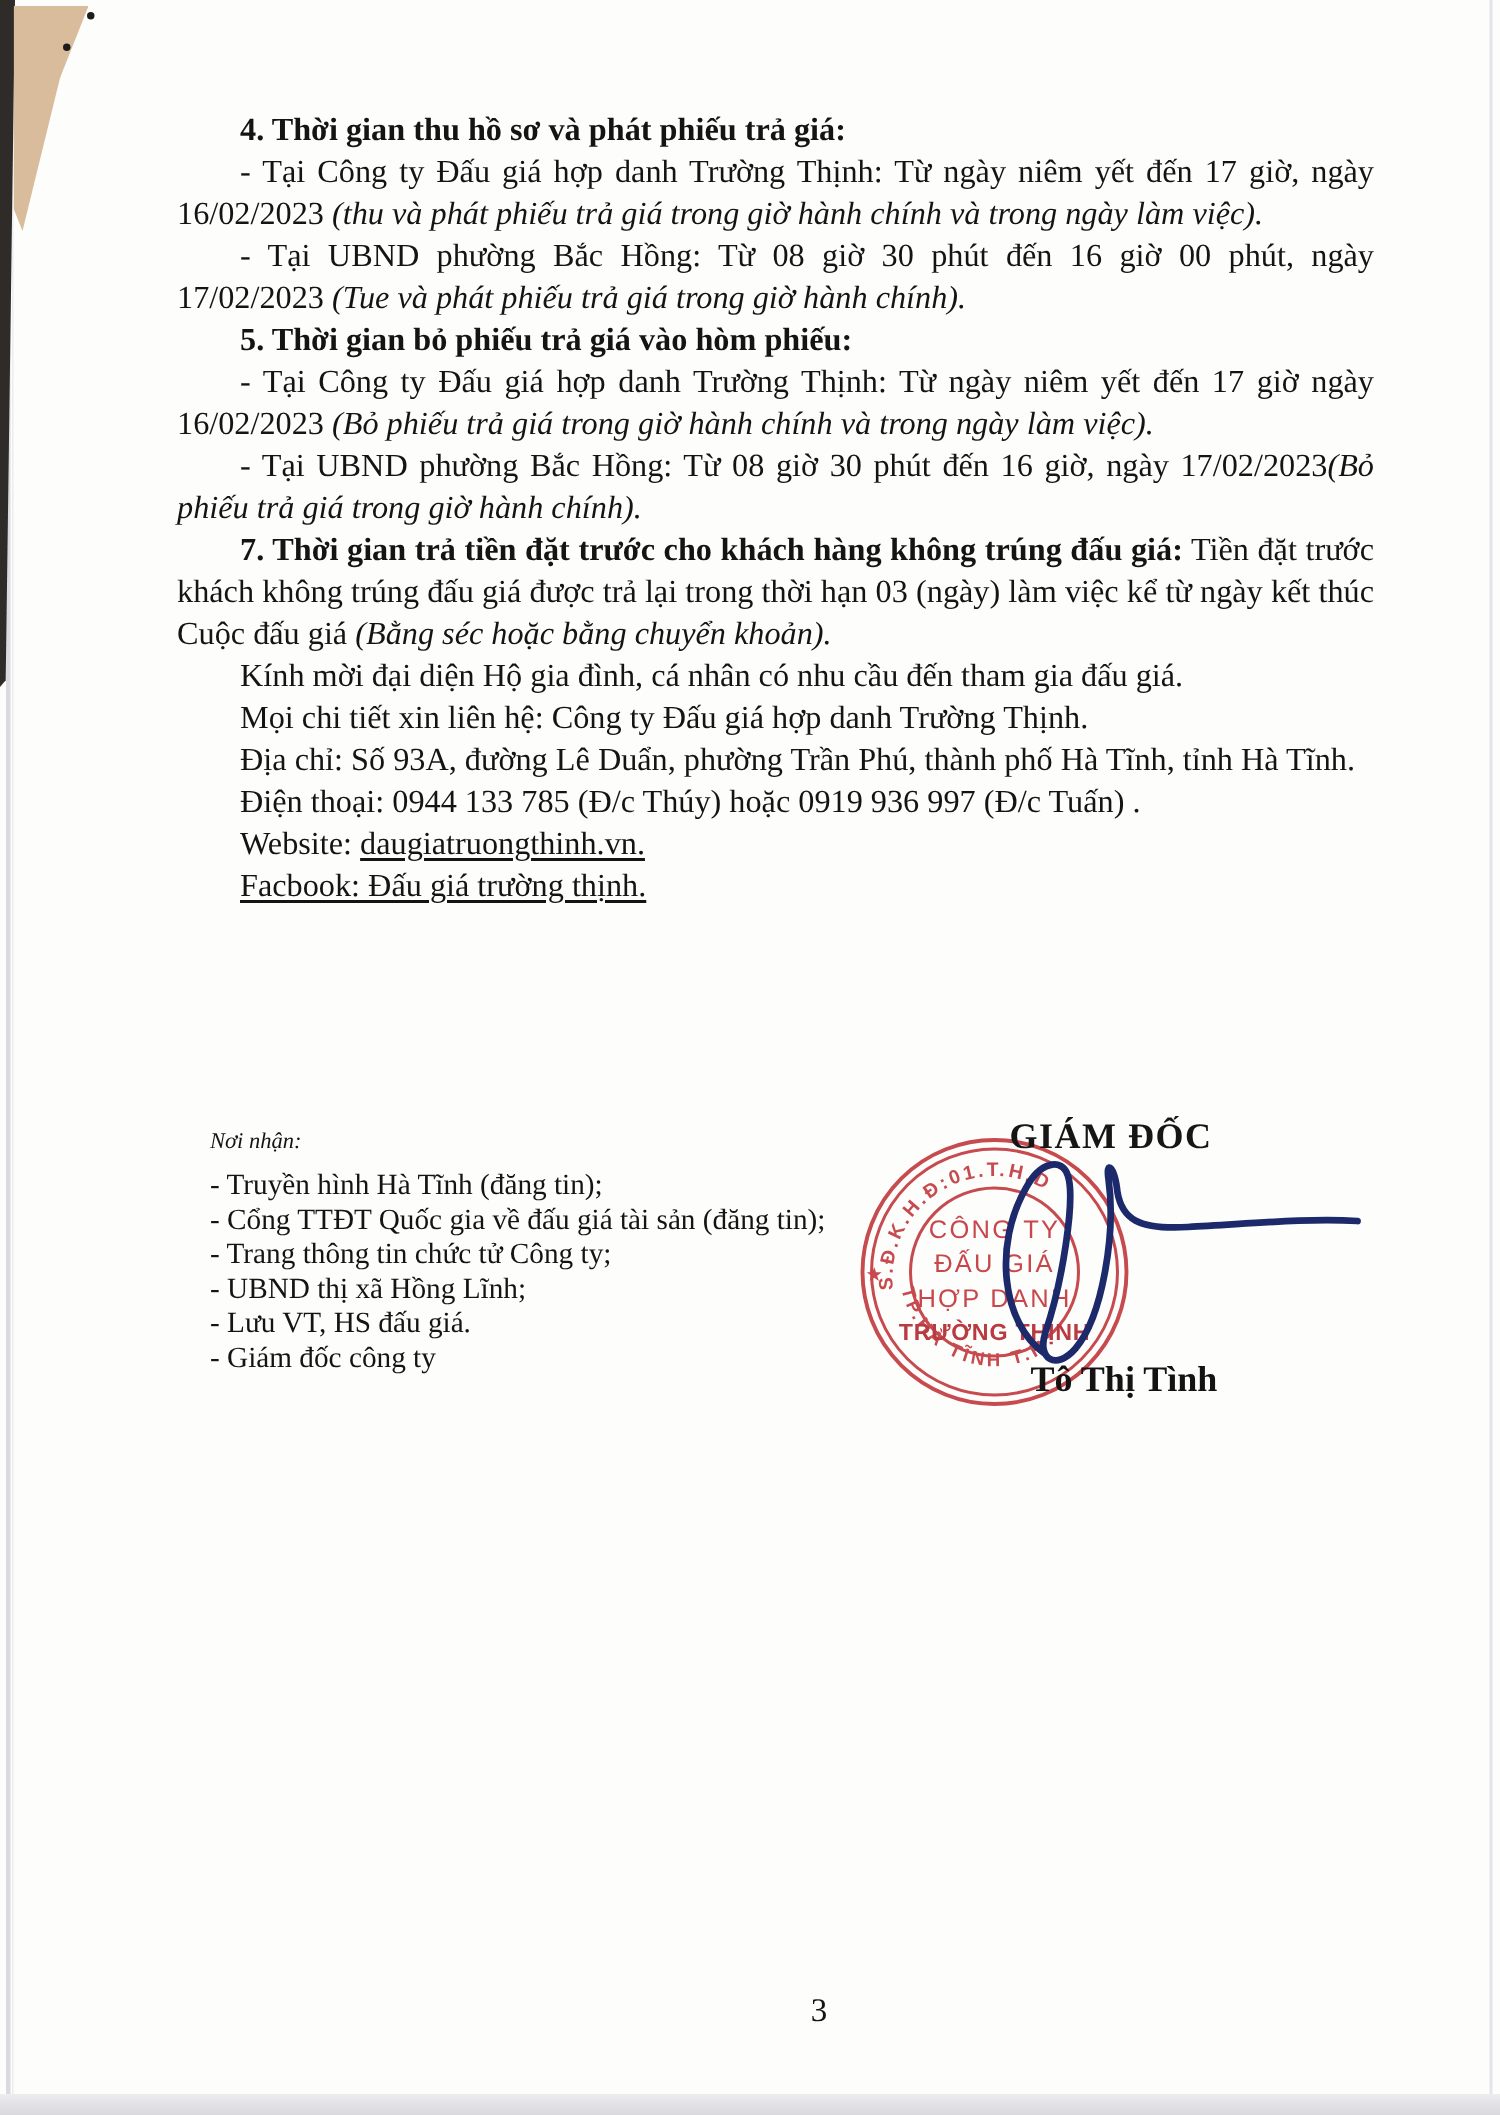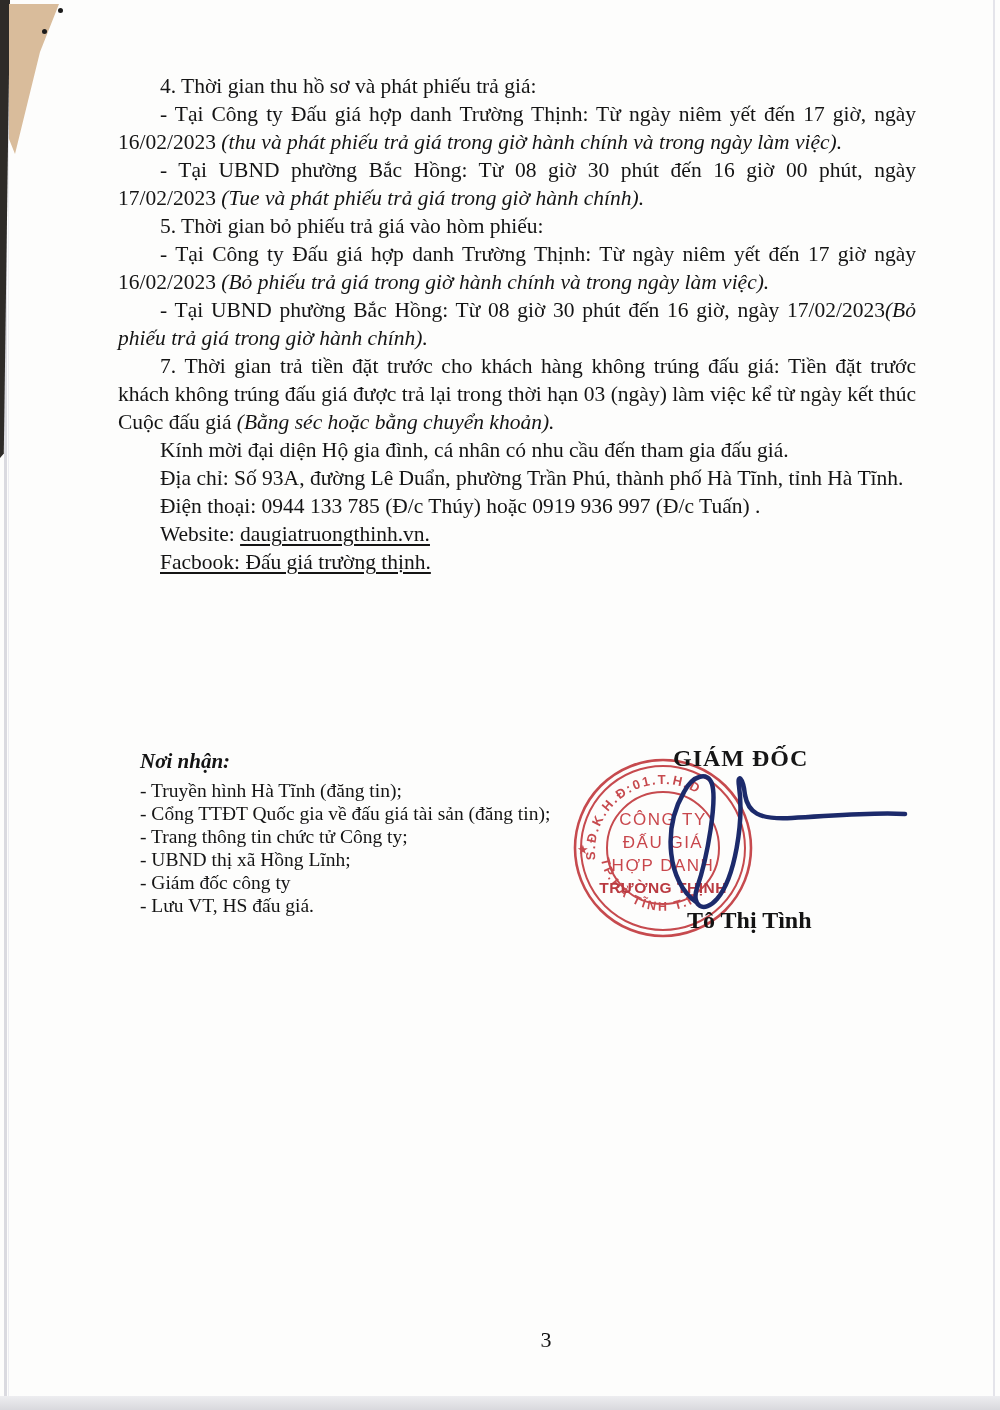--- a/index.html
+++ b/index.html
@@ -31,26 +31,26 @@
   .artifact-dot-1{position:absolute;left:58px;top:8px;width:5px;height:5px;border-radius:50%;background:#1c1c1c;}
   .artifact-dot-2{position:absolute;left:42px;top:29px;width:5px;height:5px;border-radius:50%;background:#1c1c1c;}
   
   .body-text{
     position:absolute;left:118px;top:72px;width:798px;
     font-size:21.5px;line-height:28px;
     text-align:justify;
   }
   .para{margin:0;}
   .para.indent{text-indent:42px;}
-  .b{font-weight:normal;}
+  .b{font-weight:bold;}
   .i{font-style:italic;}
   .u{text-decoration:underline;text-underline-offset:3px;}
   
   .recipients{position:absolute;left:140px;top:750px;width:440px;font-size:19.5px;line-height:23px;}
-  .recipients-title{font-weight:bold;font-style:italic;font-size:21px;margin:0 0 6px 0;}
+  .recipients-title{font-weight:normal;font-style:italic;font-size:15px;margin:0 0 6px 0;}
   .recipients-list{list-style:none;margin:0;padding:0;}
   .recipients-list li{margin:0;padding:0;}
   
   .signature-block{position:absolute;left:555px;top:735px;width:400px;height:230px;}
   .director-title{
     position:absolute;left:118px;top:10px;
     font-weight:bold;font-size:24px;letter-spacing:1px;color:#161616;
     white-space:nowrap;z-index:3;
   }
   .stamp-svg{position:absolute;left:8px;top:13px;z-index:1;opacity:.92;}
@@ -89,35 +89,36 @@
     <p class="para indent"><span>- Tại UBND phường Bắc Hồng: Từ 08 giờ 30 phút đến 16 giờ 00 phút, ngày 17/02/2023 </span><span class="i">(Tue và phát phiếu trả giá trong giờ hành chính).</span></p>
 
     <p class="para indent"><span class="b">5. Thời gian bỏ phiếu trả giá vào hòm phiếu:</span></p>
     <p class="para indent"><span>- Tại Công ty Đấu giá hợp danh Trường Thịnh: Từ ngày niêm yết đến 17 giờ ngày 16/02/2023 </span><span class="i">(Bỏ phiếu trả giá trong giờ hành chính và trong ngày làm việc).</span></p>
     <p class="para indent"><span>- Tại UBND phường Bắc Hồng: Từ 08 giờ 30 phút đến 16 giờ, ngày 17/02/2023</span><span class="i">(Bỏ phiếu trả giá trong giờ hành chính).</span></p>
 
 
     <p class="para indent"><span class="b">7. Thời gian trả tiền đặt trước cho khách hàng không trúng đấu giá:</span><span> Tiền đặt trước khách không trúng đấu giá được trả lại trong thời hạn 03 (ngày) làm việc kể từ ngày kết thúc Cuộc đấu giá </span><span class="i">(Bằng séc hoặc bằng chuyển khoản).</span></p>
 
     <p class="para indent"><span>Kính mời đại diện Hộ gia đình, cá nhân có nhu cầu đến tham gia đấu giá.</span></p>
+    <p class="para indent"><span>Mọi chi tiết xin liên hệ: Công ty Đấu giá hợp danh Trường Thịnh.</span></p>
     <p class="para indent"><span>Địa chỉ: Số 93A, đường Lê Duẩn, phường Trần Phú, thành phố Hà Tĩnh, tỉnh Hà Tĩnh.</span></p>
     <p class="para indent"><span>Điện thoại: 0944 133 785 (Đ/c Thúy) hoặc 0919 936 997 (Đ/c Tuấn) .</span></p>
     <p class="para indent"><span>Website: </span><span class="u">daugiatruongthinh.vn.</span></p>
     <p class="para indent"><span class="u">Facbook: Đấu giá trường thịnh.</span></p>
   </div>
 
   <div class="recipients">
     <p class="recipients-title">Nơi nhận:</p>
     <ul class="recipients-list">
       <li>- Truyền hình Hà Tĩnh (đăng tin);</li>
       <li>- Cổng TTĐT Quốc gia về đấu giá tài sản (đăng tin);</li>
       <li>- Trang thông tin chức tử Công ty;</li>
       <li>- UBND thị xã Hồng Lĩnh;</li>
+      <li>- Lưu VT, HS đấu giá.</li>
       <li>- Giám đốc công ty</li>
-      <li>- Lưu VT, HS đấu giá.</li>
     </ul>
   </div>
 
   <div class="signature-block">
 
     <svg class="stamp-svg" width="200" height="200" viewBox="0 0 200 200" aria-hidden="true">
       <defs>
         <path id="ringTop" d="M 36 127 A 68 68 0 1 1 164 127" fill="none"></path>
         <path id="ringBottom" d="M 39 84 A 63 63 0 1 0 161 84" fill="none"></path>
       </defs>

